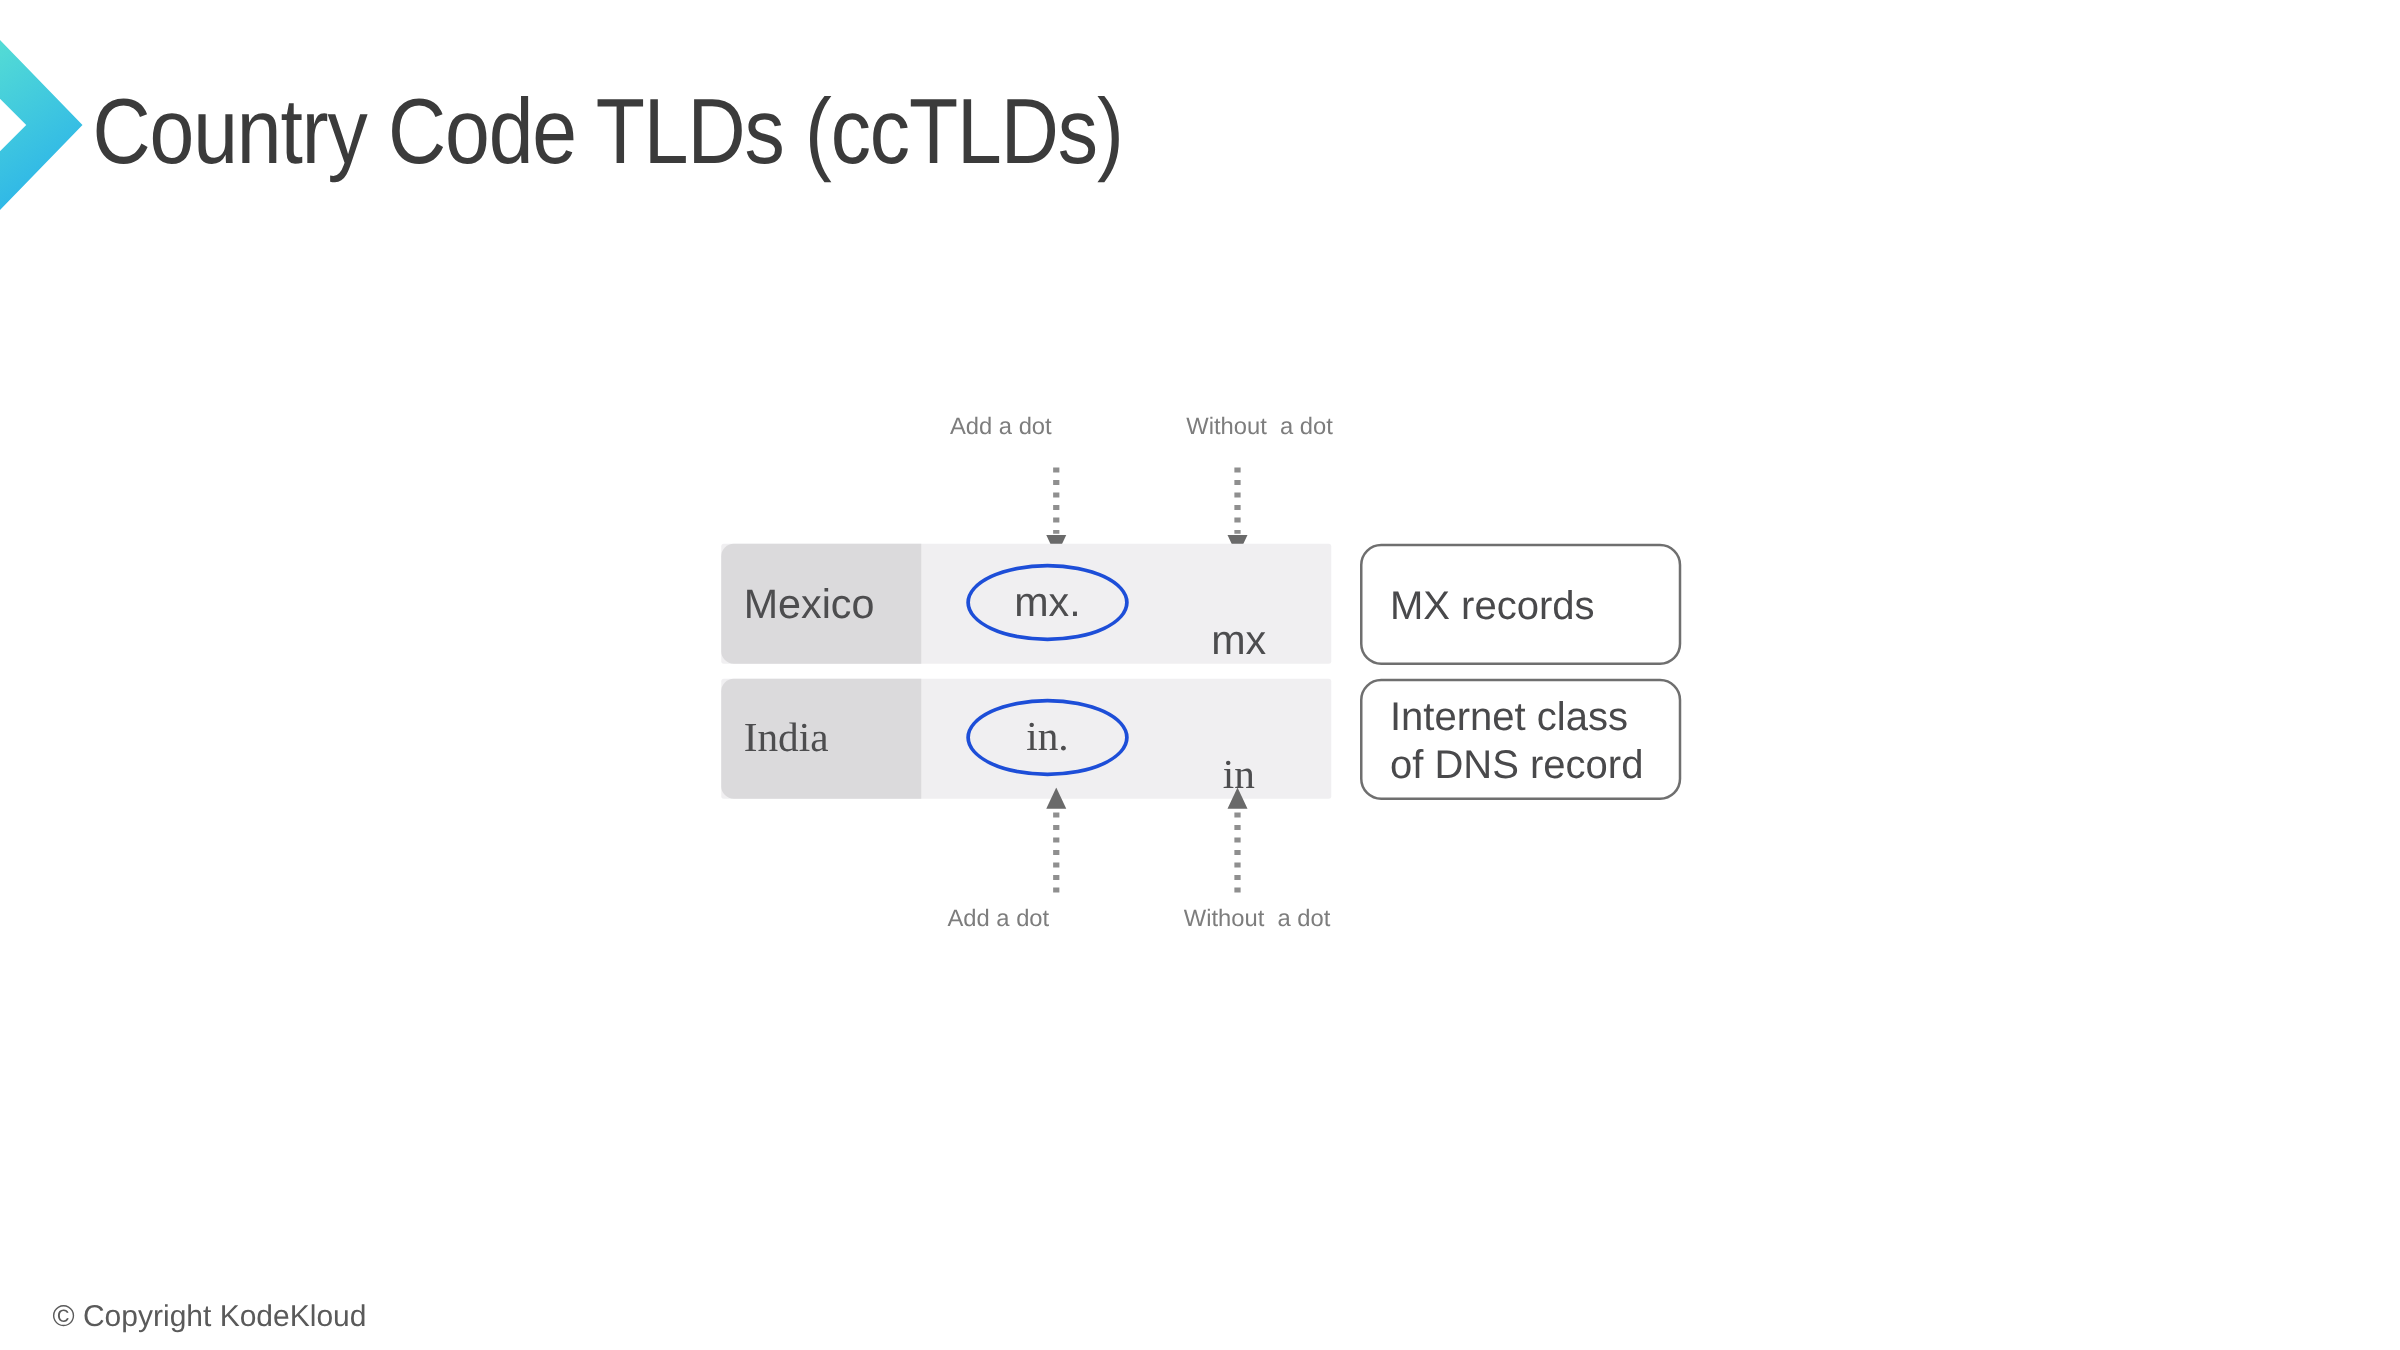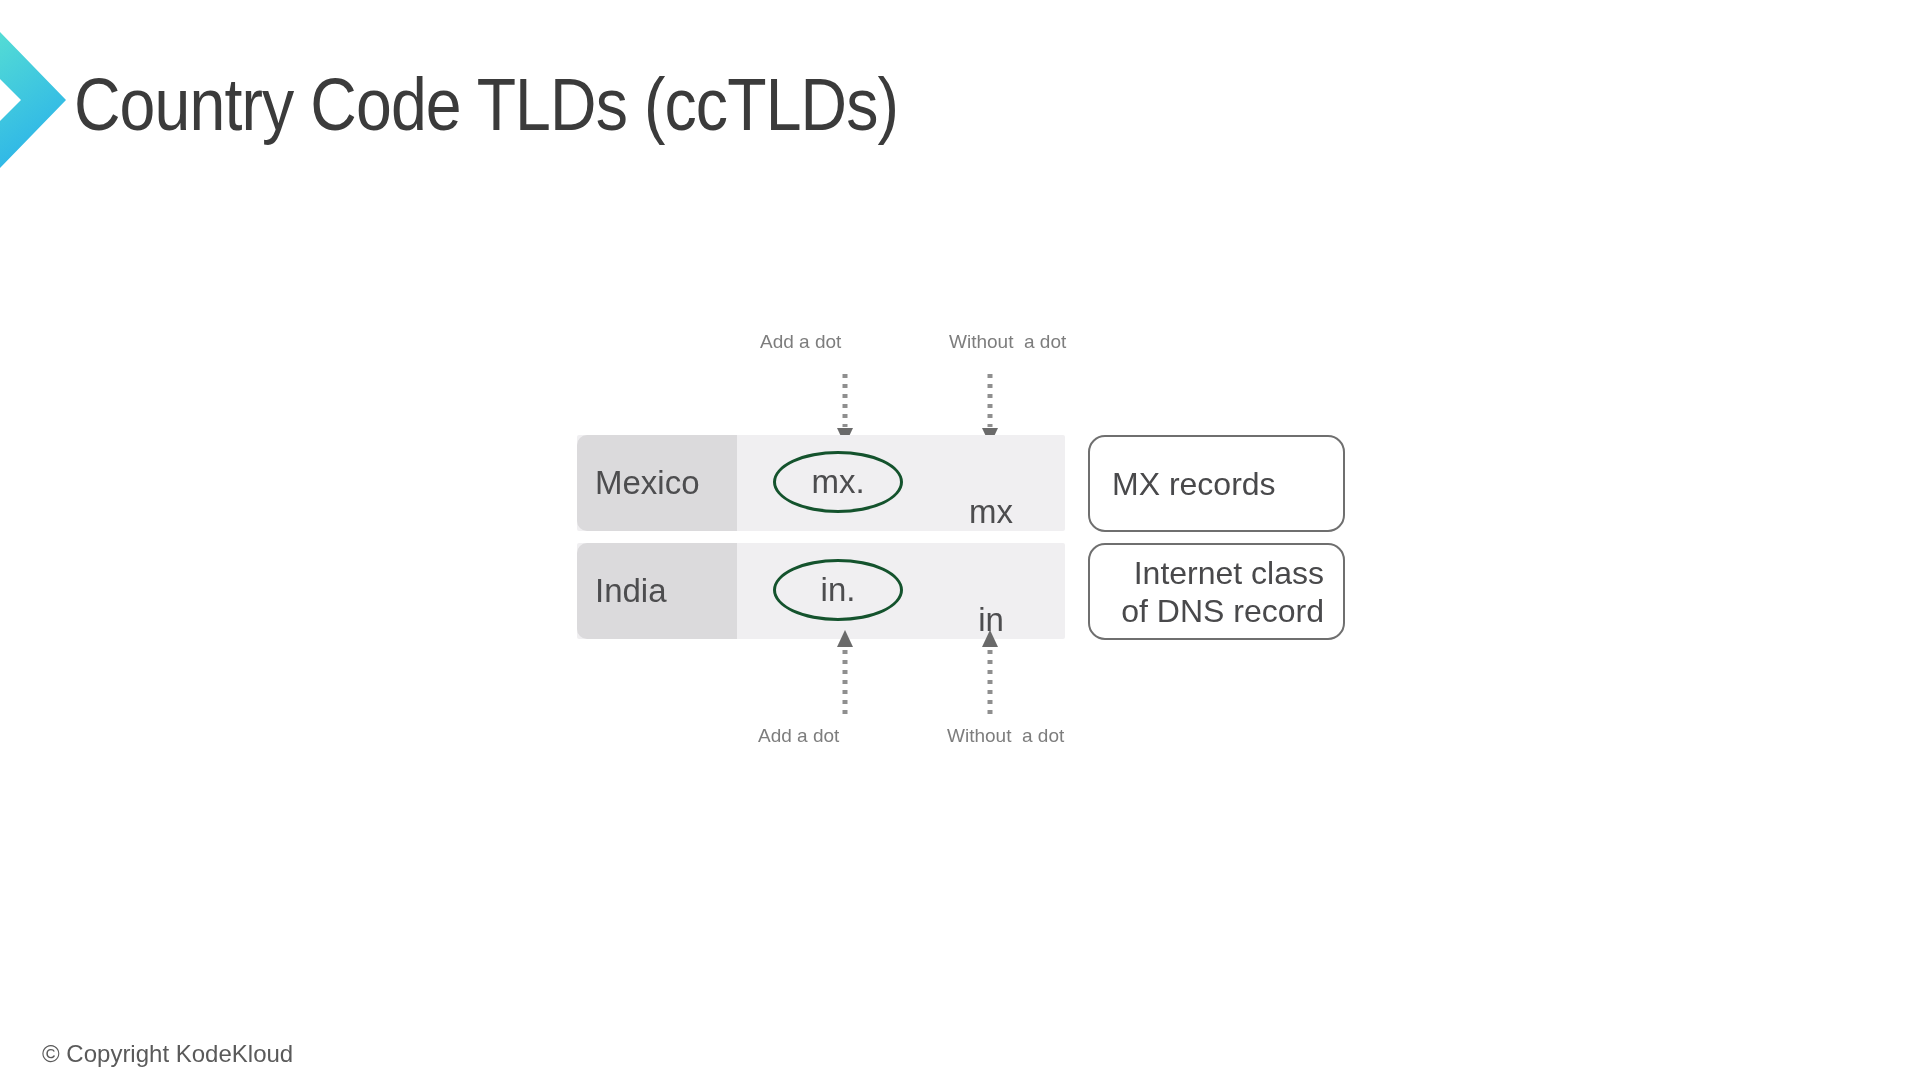--- a/index.html
+++ b/index.html
@@ -33,21 +33,21 @@
     background: #f0eff1; border-radius: 2px;
   }
   .country-cell {
     position: absolute; left: 0; top: 0; width: 160px; height: 100%;
     background: #dbdadc; border-radius: 10px 0 0 10px;
     display: flex; align-items: center; padding-left: 18px;
     font-size: 33px; color: #4d4d4f;
   }
   .tld-ellipse {
     position: absolute; left: 196px; top: 16px; width: 130px; height: 62px;
-    border: 3px solid #14532d; border-radius: 50%;
+    border: 3px solid #1d4ed8; border-radius: 50%;
     display: flex; align-items: center; justify-content: center;
     font-size: 33px; color: #4d4d4f;
   }
   .tld-plain {
     position: absolute; left: 374px; top: 0; width: 80px; height: 100%;
     display: flex; align-items: flex-end; justify-content: center;
     font-size: 33px; color: #4d4d4f;
   }
 
   
@@ -101,36 +101,36 @@
     <span>Mexico</span>
   </div>
   <div class="tld-ellipse">
     <span>mx.</span>
   </div>
   <div class="tld-plain">
     <span>mx</span>
   </div>
 </div>
 
-<div class="row" style="top:543px;">
+<div class="row" style="top:543px;font-family:Liberation Serif, serif;">
   <div class="country-cell">
     <span>India</span>
   </div>
   <div class="tld-ellipse">
     <span>in.</span>
   </div>
   <div class="tld-plain">
     <span>in</span>
   </div>
 </div>
 
 <div class="note-box" style="top:435px;">
   <div class="note-text">MX records</div>
 </div>
-<div class="note-box" style="top:543px;text-align:right;">
+<div class="note-box" style="top:543px;">
   <div class="note-text">Internet class of DNS record</div>
 </div>
 
 <div class="arrow" style="left:835px; top:630px;">
   <svg width="20" height="85" viewBox="0 0 20 85">
     <polygon points="10,0 2,17 18,17" fill="#6a6a6a"></polygon>
     <line x1="10" y1="20" x2="10" y2="84" stroke="#8f8f8f" stroke-width="5" stroke-dasharray="4 6"></line>
   </svg>
 </div>
 <div class="arrow" style="left:980px; top:630px;">

